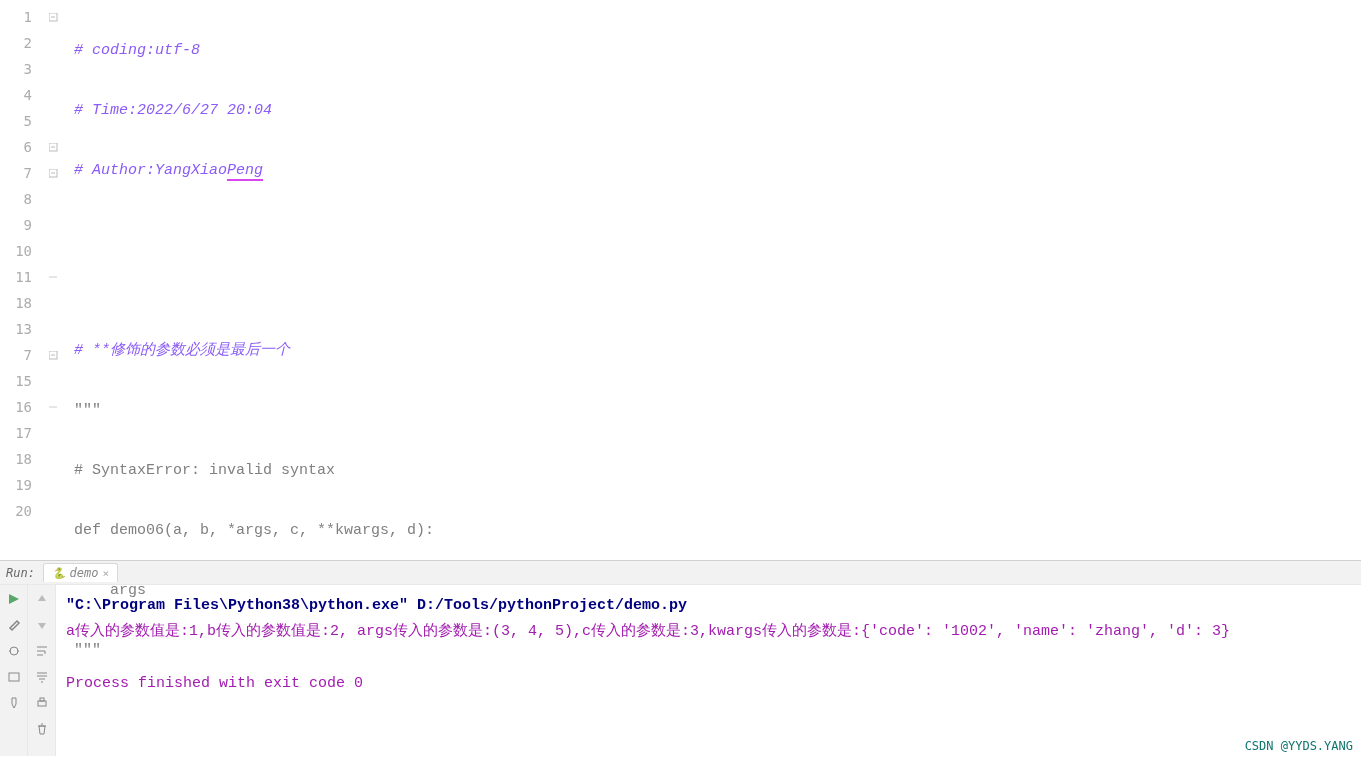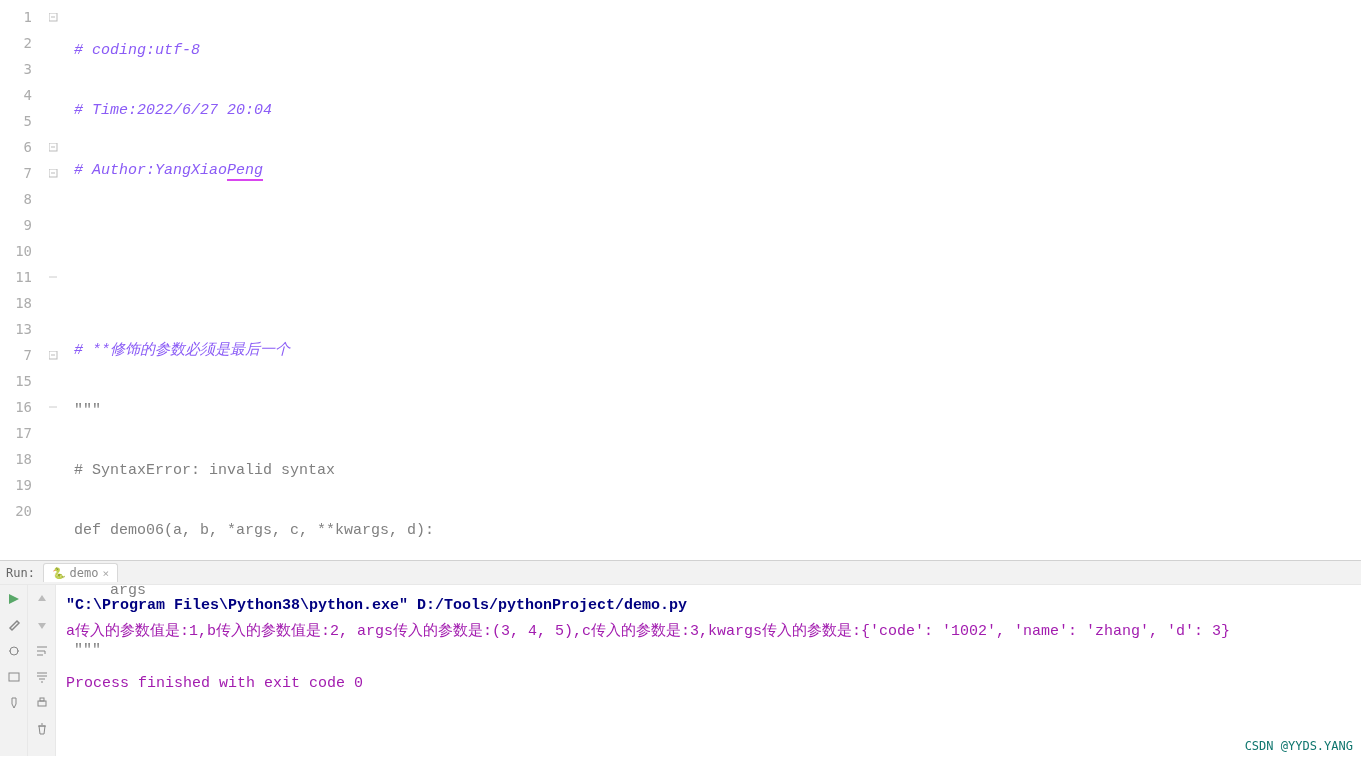--- a/index.html
+++ b/index.html
@@ -69,20 +69,21 @@
 }
 .run-header {
   height: 24px;
   display: flex;
   align-items: center;
   font-size: 12px;
   color: #888;
   padding-left: 6px;
   border-bottom: 1px solid #e8e8e8;
   background: #f2f2f2;
+  font-style: italic;
 }
 .run-header .run-label { margin-right: 8px; color: #666; }
 .run-tab {
   display: flex;
   align-items: center;
   gap: 4px;
   background: #ffffff;
   padding: 2px 8px;
   border: 1px solid #d8d8d8;
   border-bottom: none;

